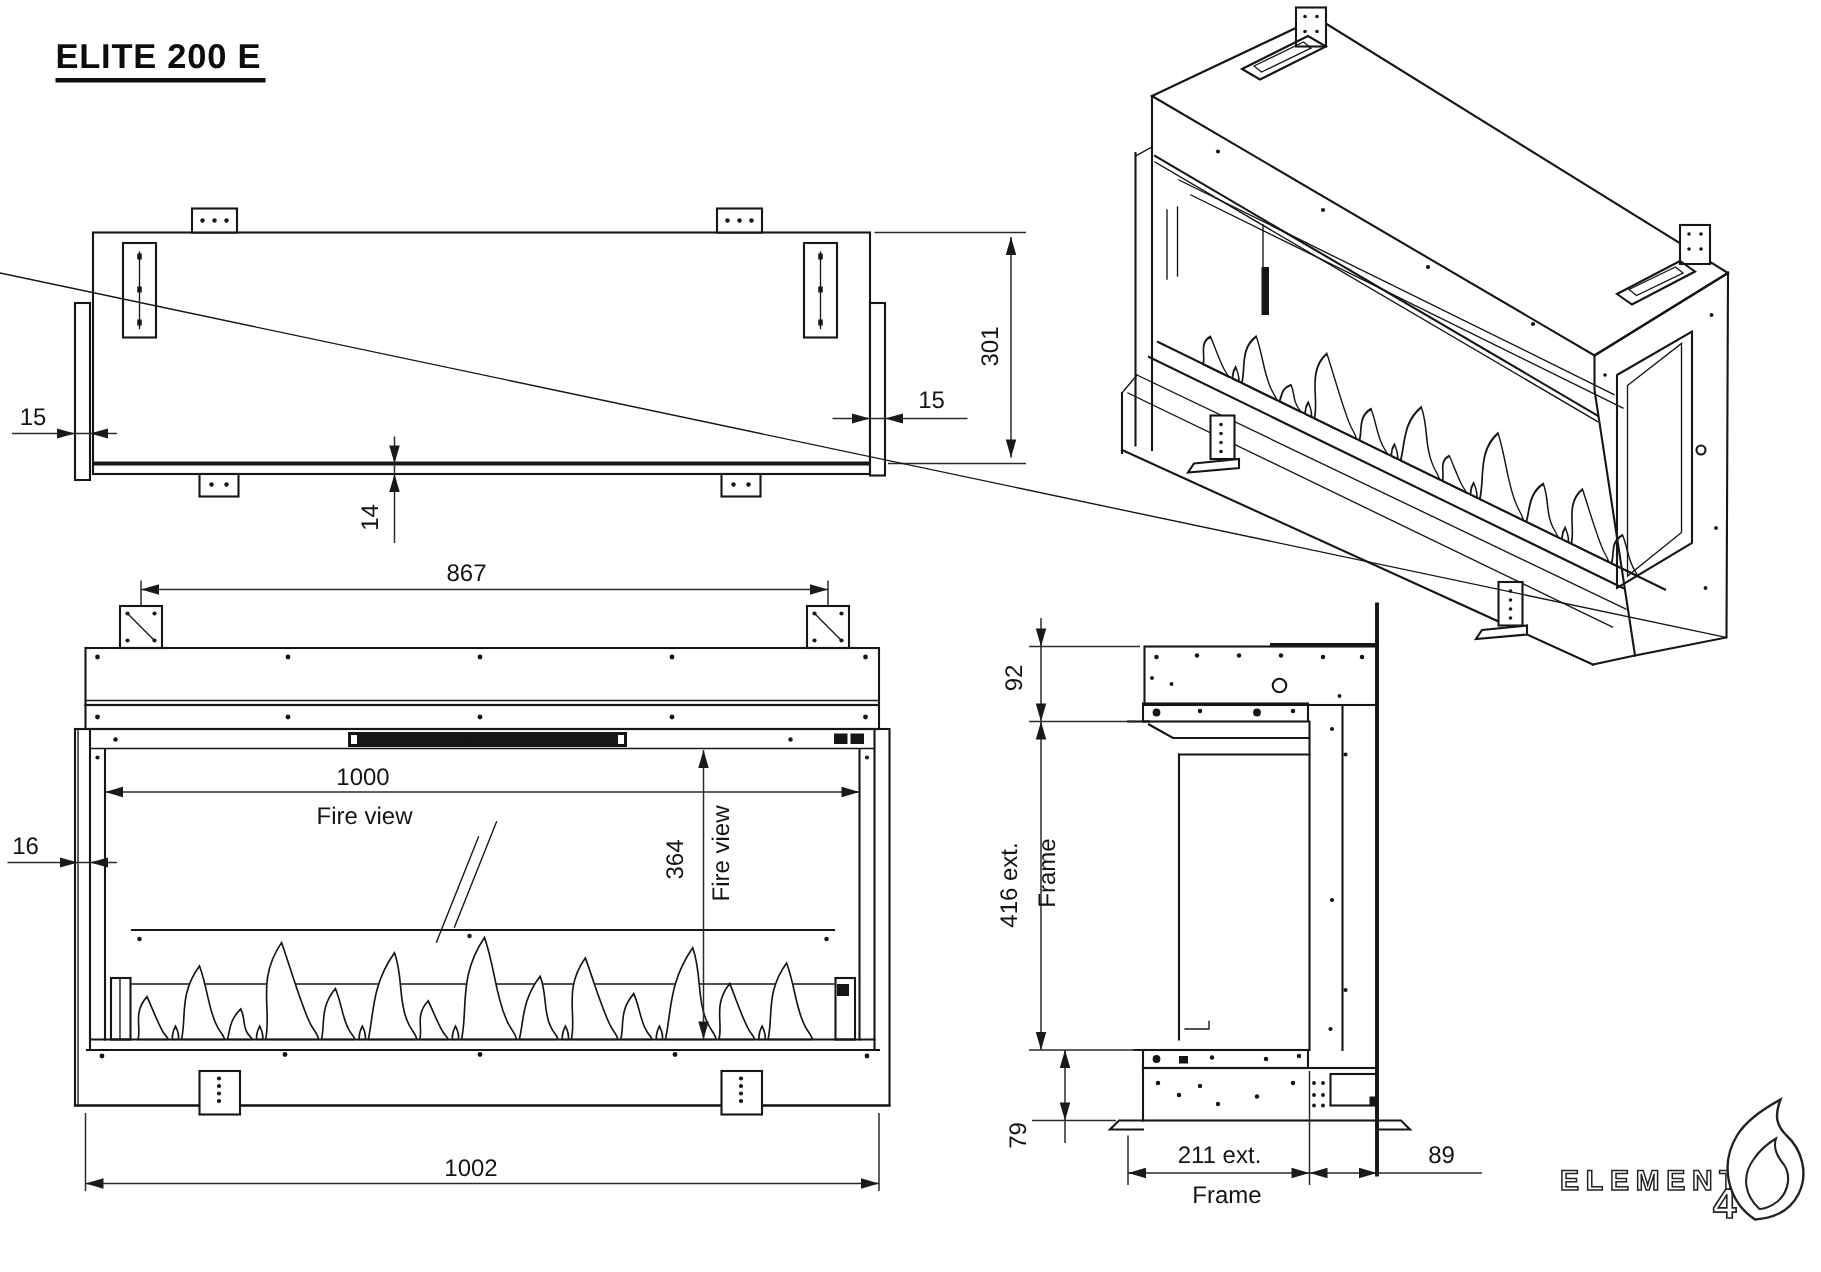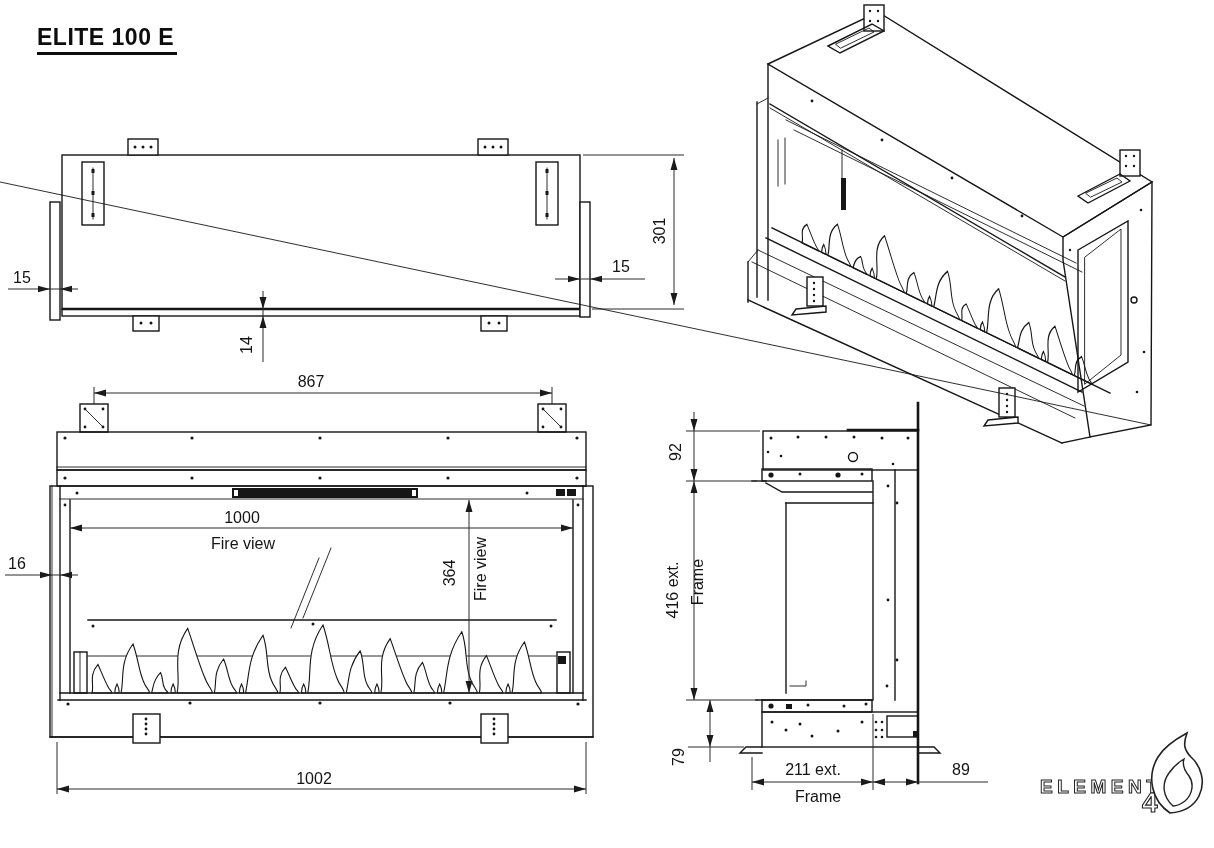--- a/index.html
+++ b/index.html
@@ -18,21 +18,21 @@
   .dt{font:16px "Liberation Sans",sans-serif;fill:#141414;text-anchor:middle;}
   .dot{fill:#161616;stroke:none;}
   .logo-t{font:700 19px "Liberation Sans",sans-serif;fill:#ffffff;stroke:#222222;stroke-width:1;
           letter-spacing:4.5px;}
   .logo-n{font:700 28px "Liberation Sans",sans-serif;fill:#ffffff;stroke:#222222;stroke-width:1.1;}
 </style>
 </head>
 <body>
 
 <div id="canvas">
-  <div id="title">ELITE 100 E</div>
+  <div id="title">ELITE 200 E</div>
 
   <svg width="1214" height="848" viewBox="0 0 1214 848">
 
     <g>
       <rect class="ln fw" x="62" y="155" width="518" height="161"></rect>
       <line class="ln tk" x1="63" y1="309" x2="579" y2="309"></line>
 
       <rect class="ln fw" x="50" y="202" width="10" height="118"></rect>
       <rect class="ln fw" x="580" y="202" width="10" height="115"></rect>
 

